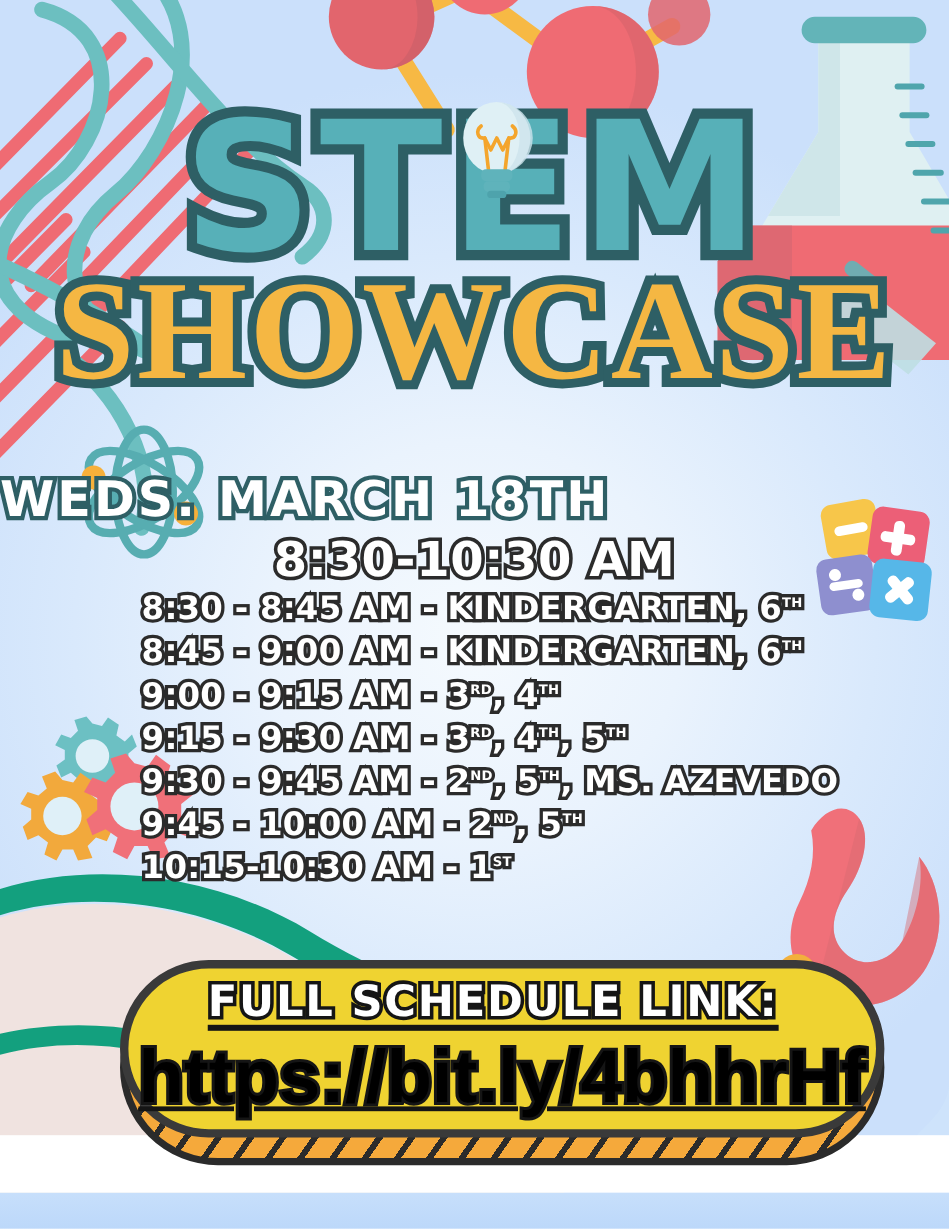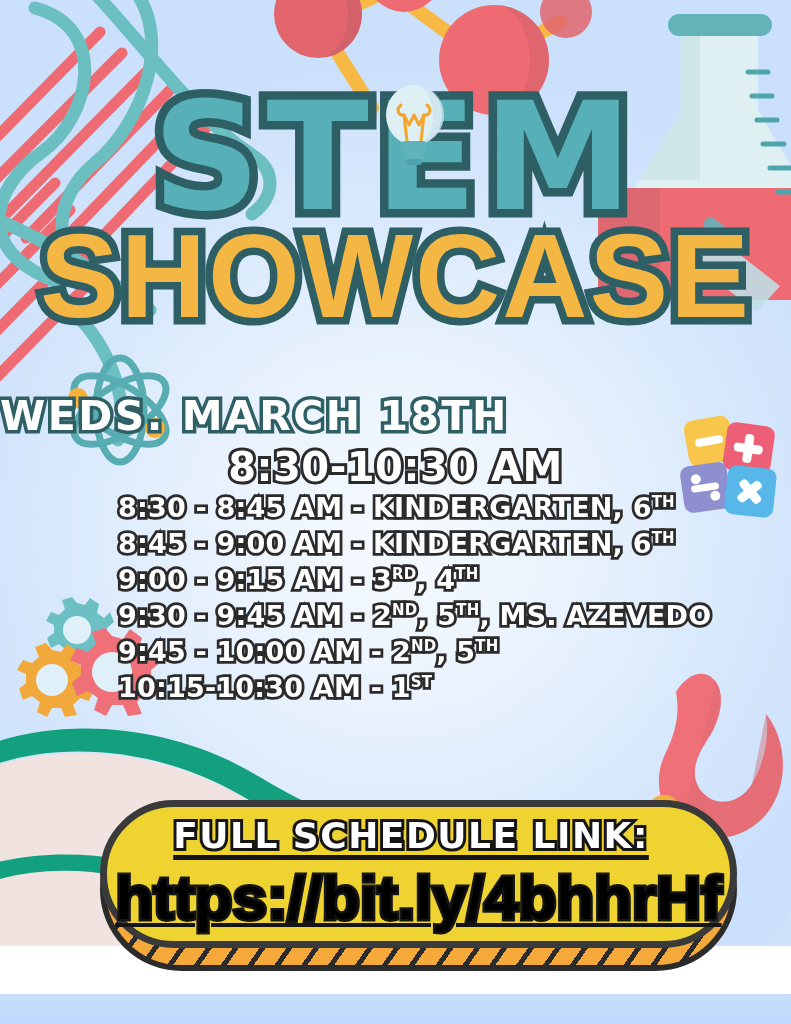--- a/index.html
+++ b/index.html
@@ -38,21 +38,21 @@
     line-height:0.98;
     letter-spacing:6px;
     color:#57b0b8;
     -webkit-text-stroke:17px #2e5f65;
     paint-order:stroke fill;
     margin:0;
   }
   .showcase-line{
     position:relative;
     display:block;
-    font-family:Liberation Sans, sans-serif;
+    font-family:Liberation Serif, serif;
     font-weight:bold;
     font-size:118px;
     line-height:1.0;
     letter-spacing:2px;
     color:#f5b743;
     -webkit-text-stroke:15px #2e5f65;
     paint-order:stroke fill;
     margin:-14px 0 0 0;
   }
   
@@ -102,21 +102,21 @@
     font-size:27px;
     line-height:32px;
     letter-spacing:0.2px;
     color:#ffffff;
     -webkit-text-stroke:5.5px #2b2b2b;
     paint-order:stroke fill;
     white-space:nowrap;
     margin:0 0 4px 0;
   }
   .sched-row sup{
-    font-size:15px;
+    font-size:11px;
     vertical-align:super;
     line-height:0;
   }
 
   
   .btn-shadow{
     position:absolute;
     left:100px; top:808px;
     width:637px; height:163px;
     border-radius:82px;
@@ -334,20 +334,21 @@
     <rect x="23" y="76" width="16" height="6" rx="3" fill="#4ea3ac"></rect>
   </svg>
 
   <div class="date-line">WEDS. MARCH 18TH</div>
   <div class="time-line">8:30-10:30 AM</div>
 
   <div class="schedule">
     <div class="sched-row"><span>8:30 - 8:45 AM - KINDERGARTEN, 6</span><sup>TH</sup></div>
     <div class="sched-row"><span>8:45 - 9:00 AM - KINDERGARTEN, 6</span><sup>TH</sup></div>
     <div class="sched-row"><span>9:00 - 9:15 AM - 3</span><sup>RD</sup><span>, 4</span><sup>TH</sup></div>
+    <div class="sched-row"><span>9:15 - 9:30 AM - 3</span><sup>RD</sup><span>, 4</span><sup>TH</sup><span>, 5</span><sup>TH</sup></div>
     <div class="sched-row"><span>9:30 - 9:45 AM -  2</span><sup>ND</sup><span>, 5</span><sup>TH</sup><span>, MS. AZEVEDO</span></div>
     <div class="sched-row"><span>9:45 - 10:00 AM - 2</span><sup>ND</sup><span>, 5</span><sup>TH</sup></div>
     <div class="sched-row"><span>10:15-10:30 AM - 1</span><sup>ST</sup></div>
   </div>
 
   <div class="band-white"></div>
   <div class="band-blue"></div>
 
   <div class="btn-shadow"></div>
   <div class="btn">

